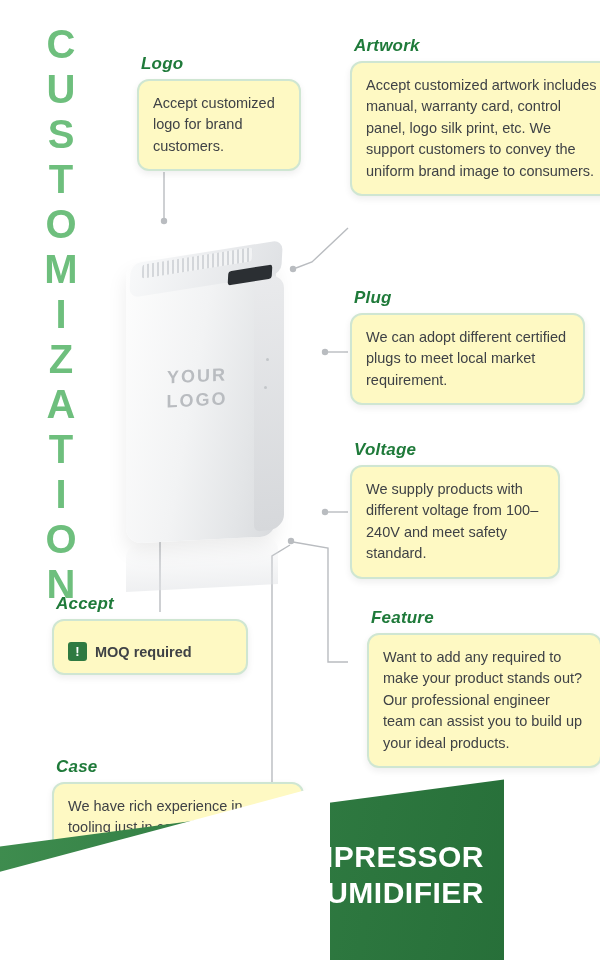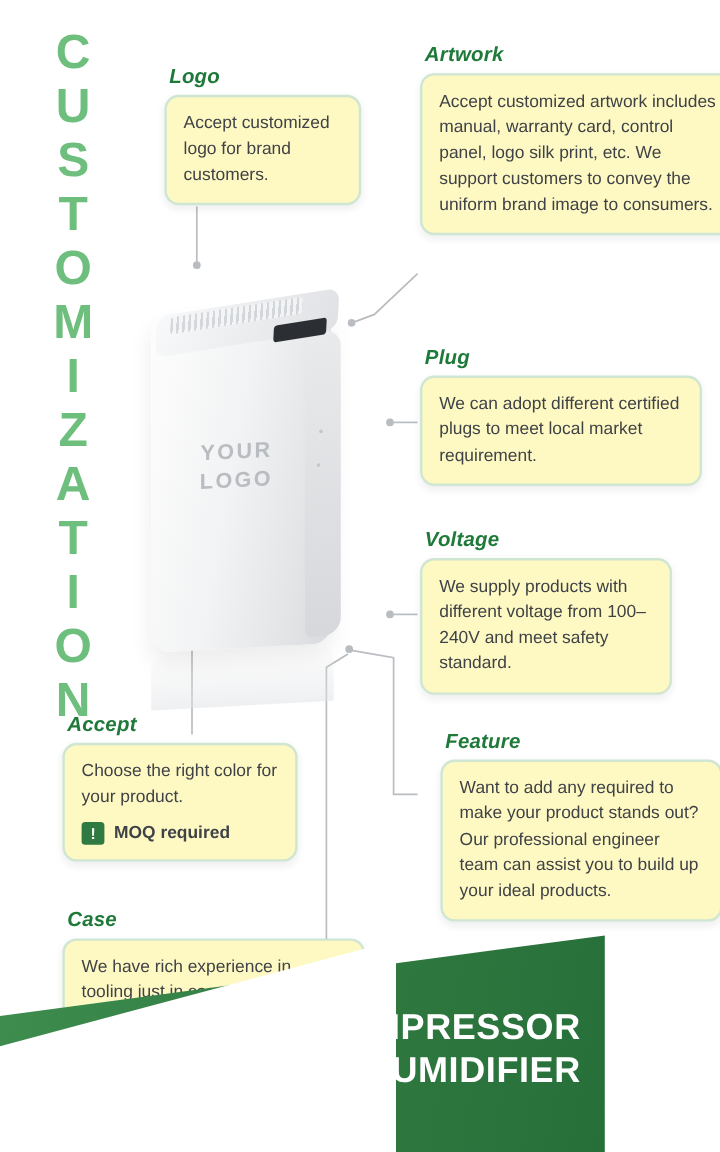--- a/index.html
+++ b/index.html
@@ -264,21 +264,20 @@
   <div class="title">Feature</div>
   <div class="card">
     <p style="white-space:pre-line">Want to add any required to make your product stands out?
 Our professional engineer team can assist you to build up your ideal products.</p>
   </div>
 </div>
 
 <div class="callout" id="callout-color">
   <div class="title">Accept</div>
   <div class="card">
-    <p>Choose the right color for your product.</p>
     <div class="moq">
       <span class="badge">!</span>
       <span class="moq-label">MOQ required</span>
     </div>
   </div>
 </div>
 
 <div class="callout" id="callout-case">
   <div class="title">Case</div>
   <div class="card">

